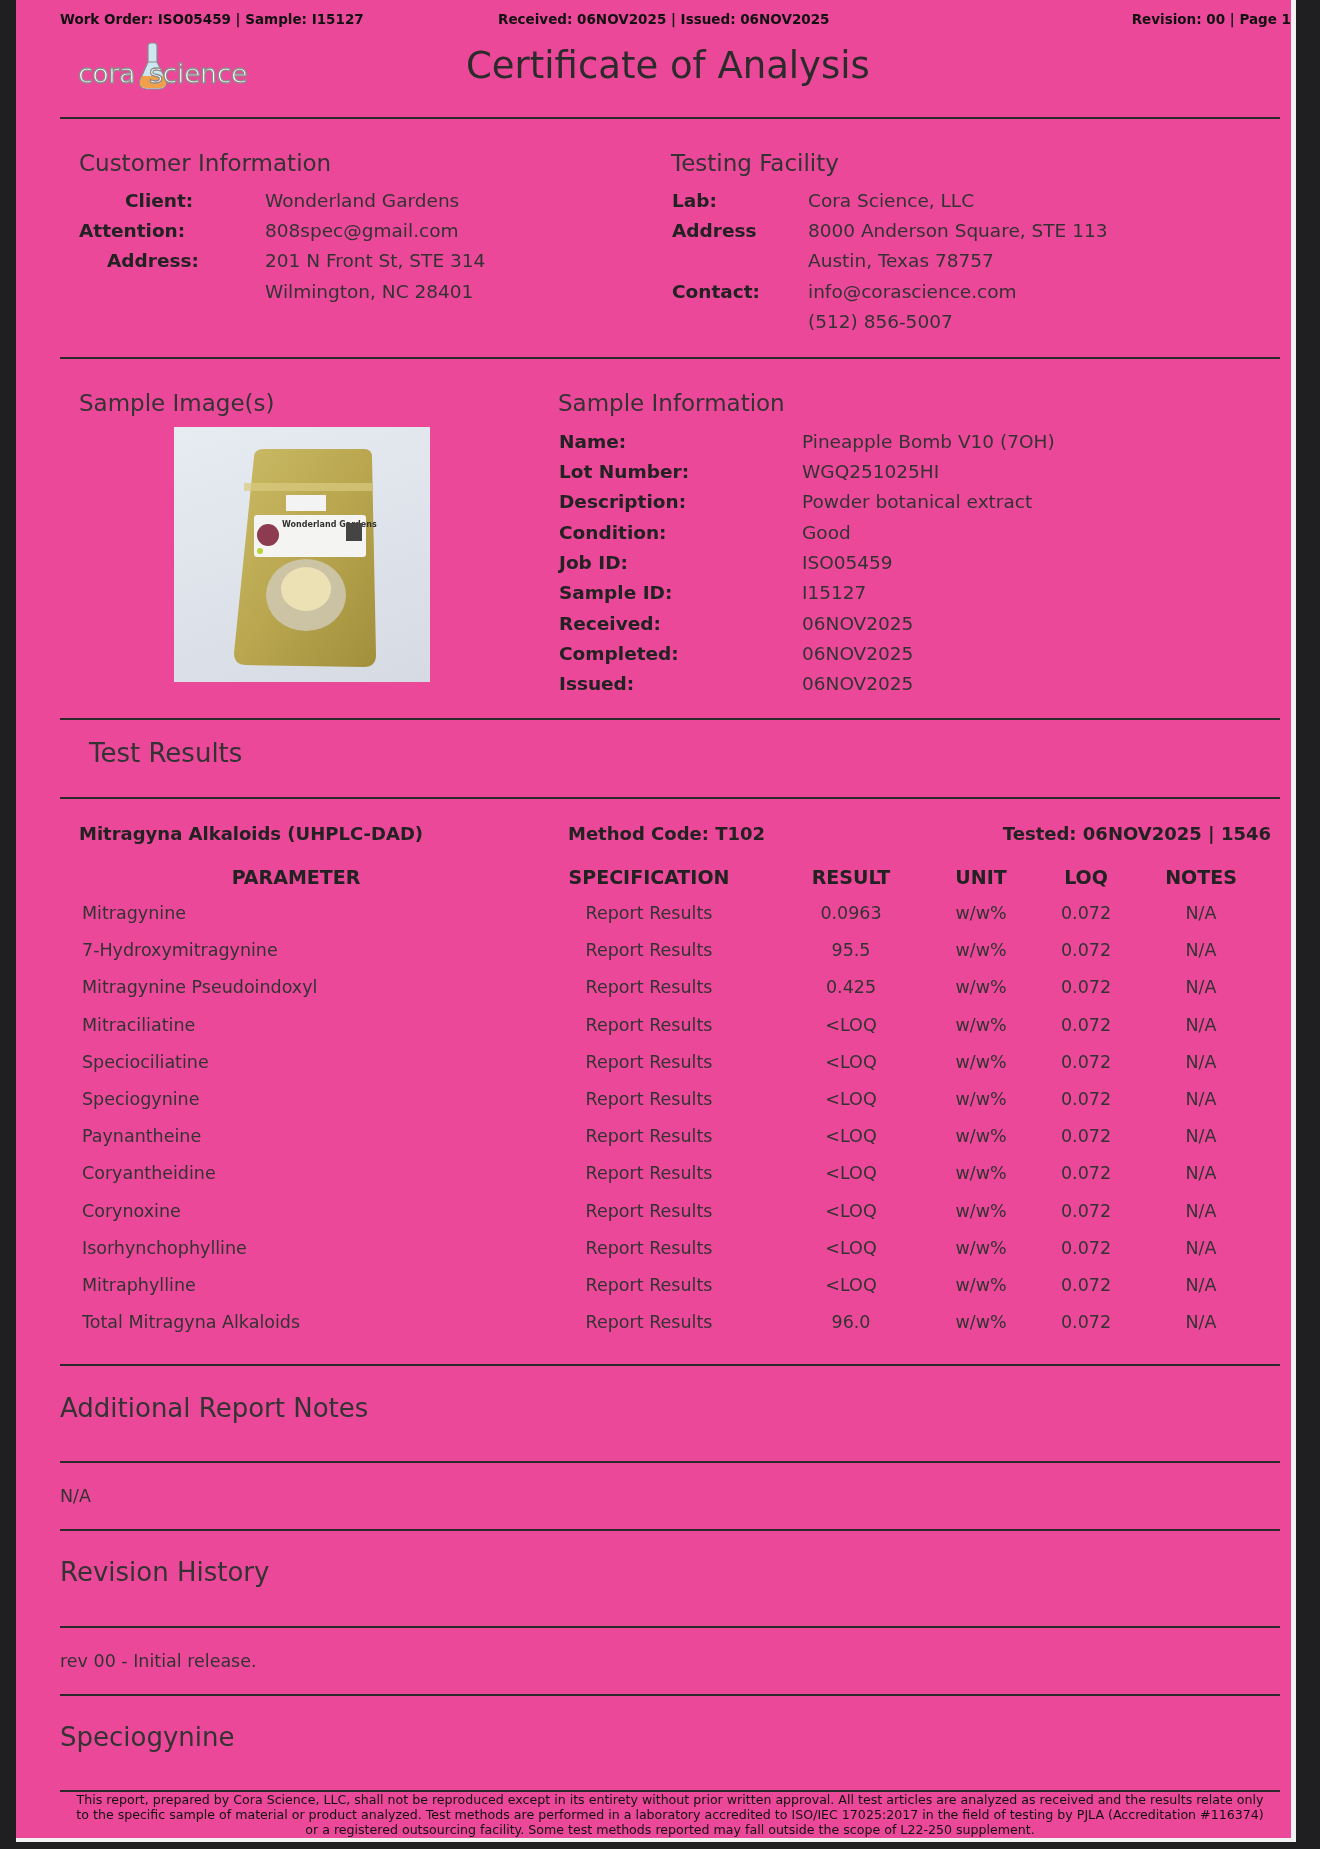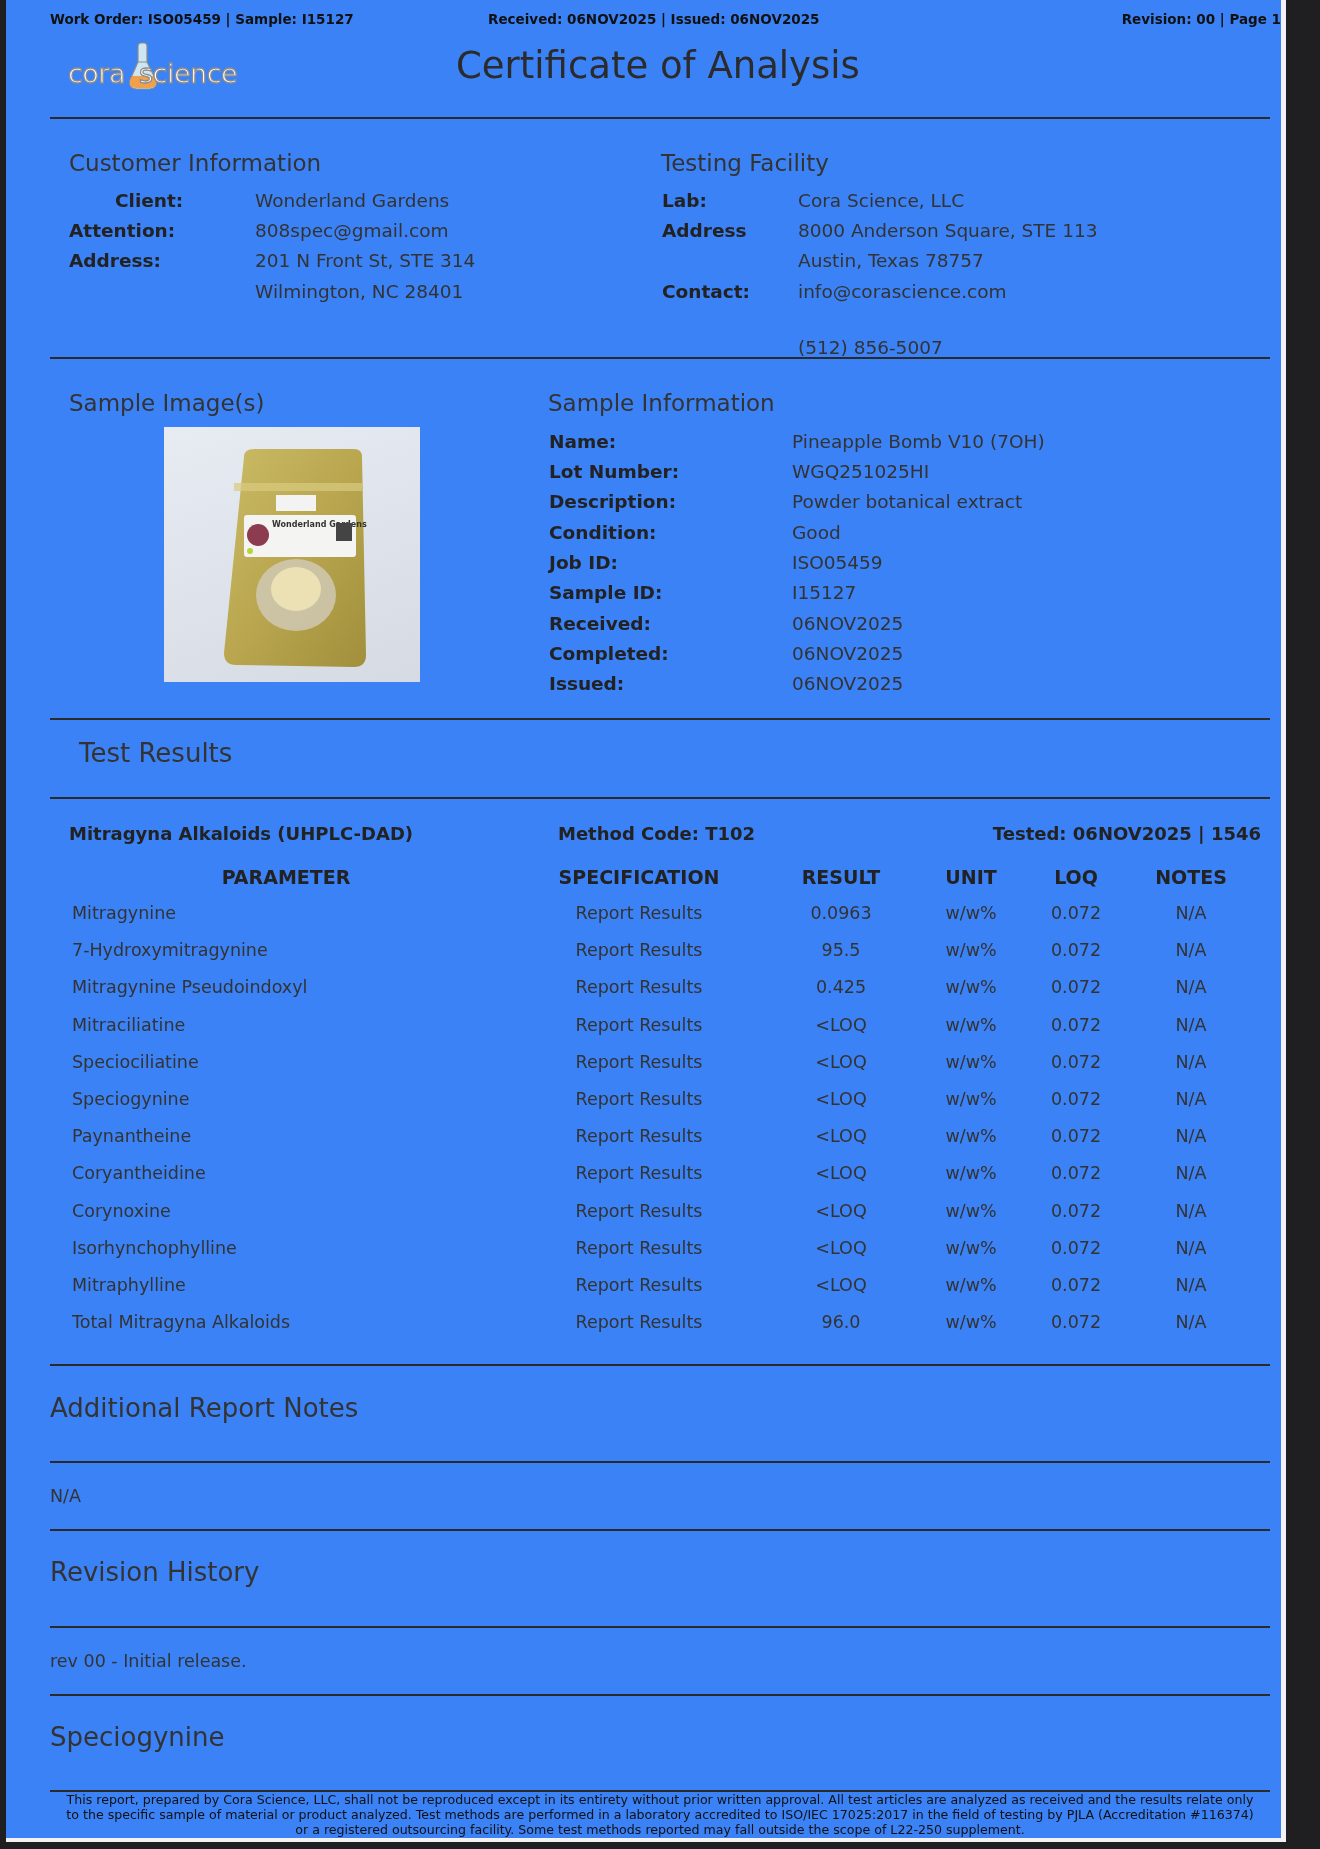--- a/index.html
+++ b/index.html
@@ -6,23 +6,23 @@
   body {
     width: 1320px; height: 1849px;
     background: #1f1f21;
     font-family: "DejaVu Sans", sans-serif;
     color: #2b2b2b;
     position: relative;
     overflow: hidden;
   }
   .page {
     position: absolute;
-    left: 6px; top: 0;
+    left: 16px; top: 0;
     width: 1275px; height: 1838px;
-    background: #3b82f6;
+    background: #ec4899;
     border-right: 5px solid #f2f2f2;
     border-bottom: 4px solid #f2f2f2;
   }
   .abs { position: absolute; }
   .topbar { font-size: 13.5px; font-weight: bold; color: #111; top: 11px; }
   .logo { left: 62px; top: 42px; width: 190px; height: 52px; }
   .logo-text {
     position: absolute; left: 0; top: 16px;
     font-size: 27px; letter-spacing: -0.5px;
     color: #ffffff;
@@ -74,35 +74,35 @@
   <div class="abs title">Certificate of Analysis</div>
 
   <div class="rule" style="top:117px;"></div>
 
   <div class="abs h2" style="left:63px; top:150px;">Customer Information</div>
   <div class="abs kv" style="left:63px; top:186px; width:520px; height:130px;">
     <span class="k" style="top:0;margin-left:46px;">Client:</span>
     <span class="v" style="top:0; left:186px;">Wonderland Gardens</span>
     <span class="k" style="top:30px;">Attention:</span>
     <span class="v" style="top:30px; left:186px;">808spec@gmail.com</span>
-    <span class="k" style="top:60px;">Address:</span>
+    <span class="k" style="top:60px;margin-left:28px;">Address:</span>
     <span class="v" style="top:60px; left:186px;">201 N Front St, STE 314</span>
     <span class="v" style="top:91px; left:186px;">Wilmington, NC 28401</span>
   </div>
 
   <div class="abs h2" style="left:655px; top:150px;">Testing Facility</div>
   <div class="abs kv" style="left:656px; top:186px; width:600px; height:160px;">
     <span class="k" style="top:0;">Lab:</span>
     <span class="v" style="top:0; left:136px;">Cora Science, LLC</span>
     <span class="k" style="top:30px;">Address</span>
     <span class="v" style="top:30px; left:136px;">8000 Anderson Square, STE 113</span>
     <span class="v" style="top:60px; left:136px;">Austin, Texas 78757</span>
     <span class="k" style="top:91px;">Contact:</span>
     <span class="v" style="top:91px; left:136px;">info@corascience.com</span>
-    <span class="v" style="top:121px; left:136px;margin-top:26px;">(512) 856-5007</span>
+    <span class="v" style="top:121px; left:136px;">(512) 856-5007</span>
   </div>
 
   <div class="rule" style="top:357px;"></div>
 
   <div class="abs h2" style="left:63px; top:390px;">Sample Image(s)</div>
   <div class="abs sample-img">
     <svg width="256" height="255" viewBox="0 0 256 255">
       <defs>
         <linearGradient id="gold" x1="0" y1="0" x2="1" y2="1">
           <stop offset="0" stop-color="#cbbb66"></stop>

